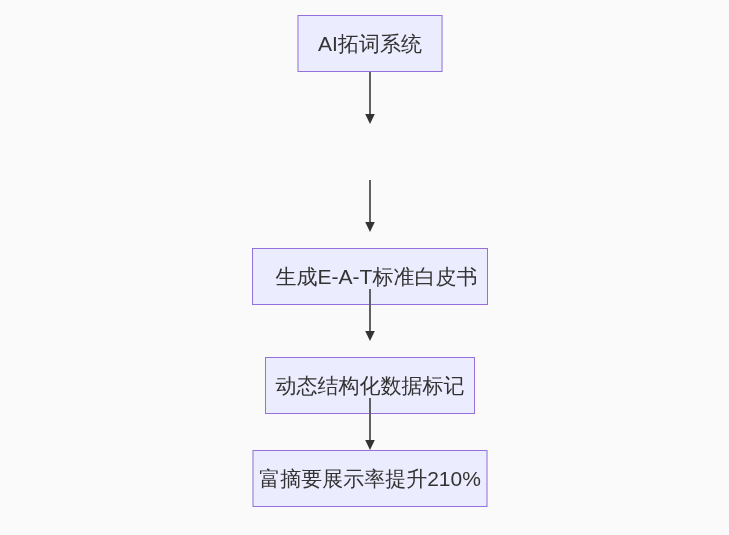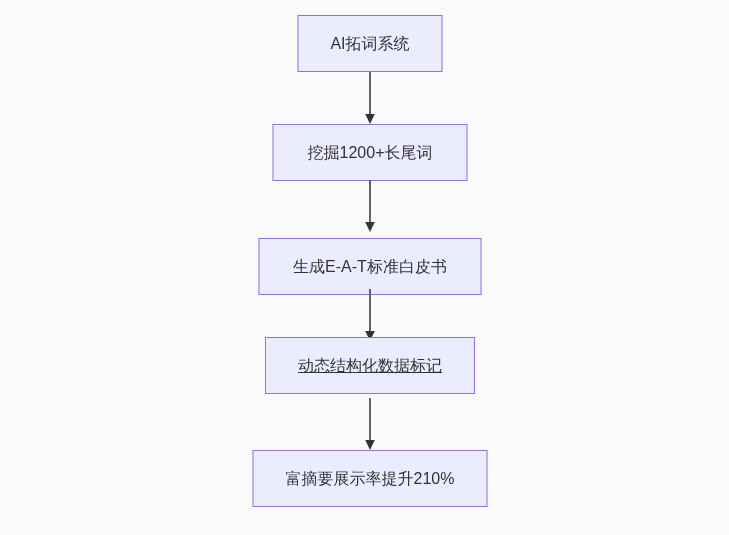--- a/index.html
+++ b/index.html
@@ -20,31 +20,31 @@
   }
   .node {
     position: absolute;
     left: 370px;
     transform: translateX(-50%);
     height: 55px;
     box-sizing: content-box;
     border: 1px solid var(--node-border, #9370DB);
     background: var(--node-fill, #ECECFF);
     color: var(--node-text, #333333);
-    font-size: 16px;
+    font-size: 21px;
     display: flex;
     align-items: center;
     justify-content: center;
     white-space: nowrap;
     line-height: 1;
   }
   .node.n0 { top: 15px;  width: 143px; }
   .node.n1 { top: 124px; width: 193px; }
-  .node.n2 { top: 238px; width: 221px; }
-  .node.n3 { top: 337px; width: 208px; text-decoration: underline; }
+  .node.n2 { top: 248px; width: 221px; padding-left: 13px; }
+  .node.n3 { top: 357px; width: 208px; }
   .node.n4 { top: 450px; width: 233px; text-align: center; }
   .arrow {
     position: absolute;
     left: 363px;
     width: 14px;
     height: 52px;
     display: block;
   }
   .arrow.a0 { top: 72px; }
   .arrow.a1 { top: 180px; }
@@ -58,23 +58,20 @@
 
   <div class="node n0">
     <span>AI拓词系统</span>
   </div>
 
   <svg class="arrow a0" viewBox="0 0 14 52">
     <line class="edge-line" x1="7" y1="0" x2="7" y2="43" stroke="#616161" stroke-width="2"></line>
     <polygon class="edge-head" points="2.2,42 11.8,42 7,52" fill="#333333"></polygon>
   </svg>
 
-  <div class="node n1">
-    <span>挖掘1200+长尾词</span>
-  </div>
 
   <svg class="arrow a1" viewBox="0 0 14 52">
     <line class="edge-line" x1="7" y1="0" x2="7" y2="43" stroke="#616161" stroke-width="2"></line>
     <polygon class="edge-head" points="2.2,42 11.8,42 7,52" fill="#333333"></polygon>
   </svg>
 
   <div class="node n2">
     <span>生成E-A-T标准白皮书</span>
   </div>
 

